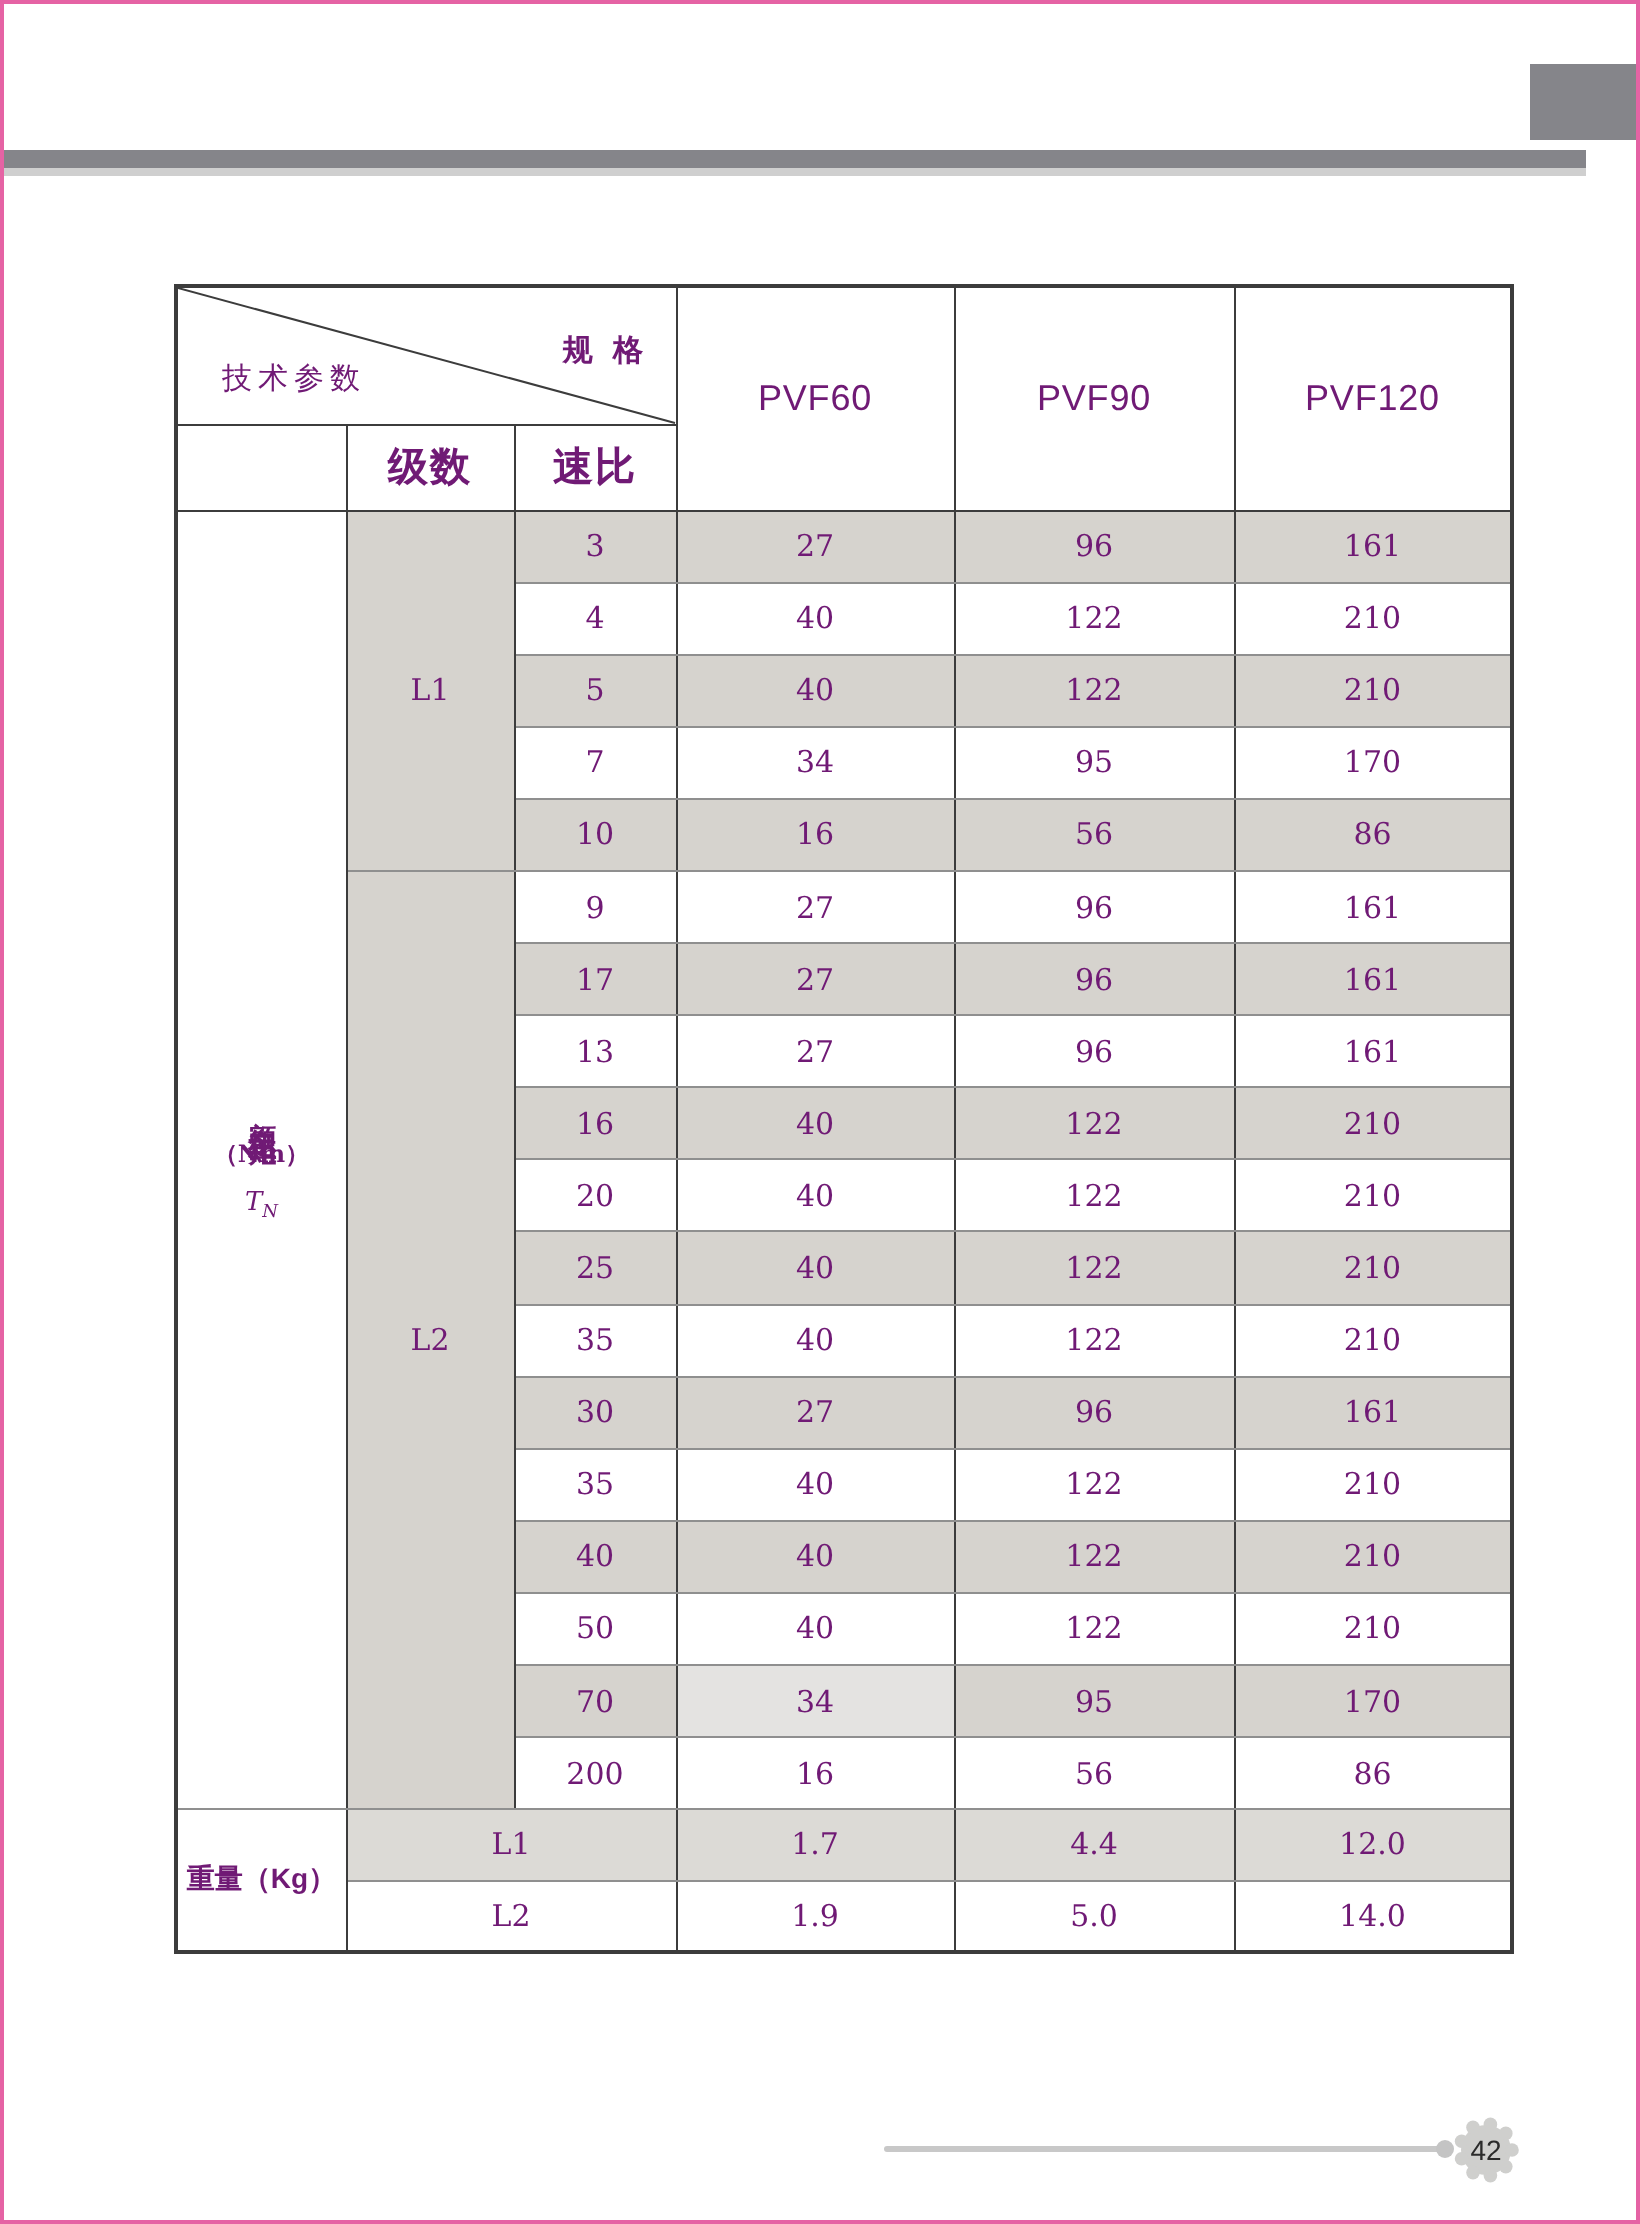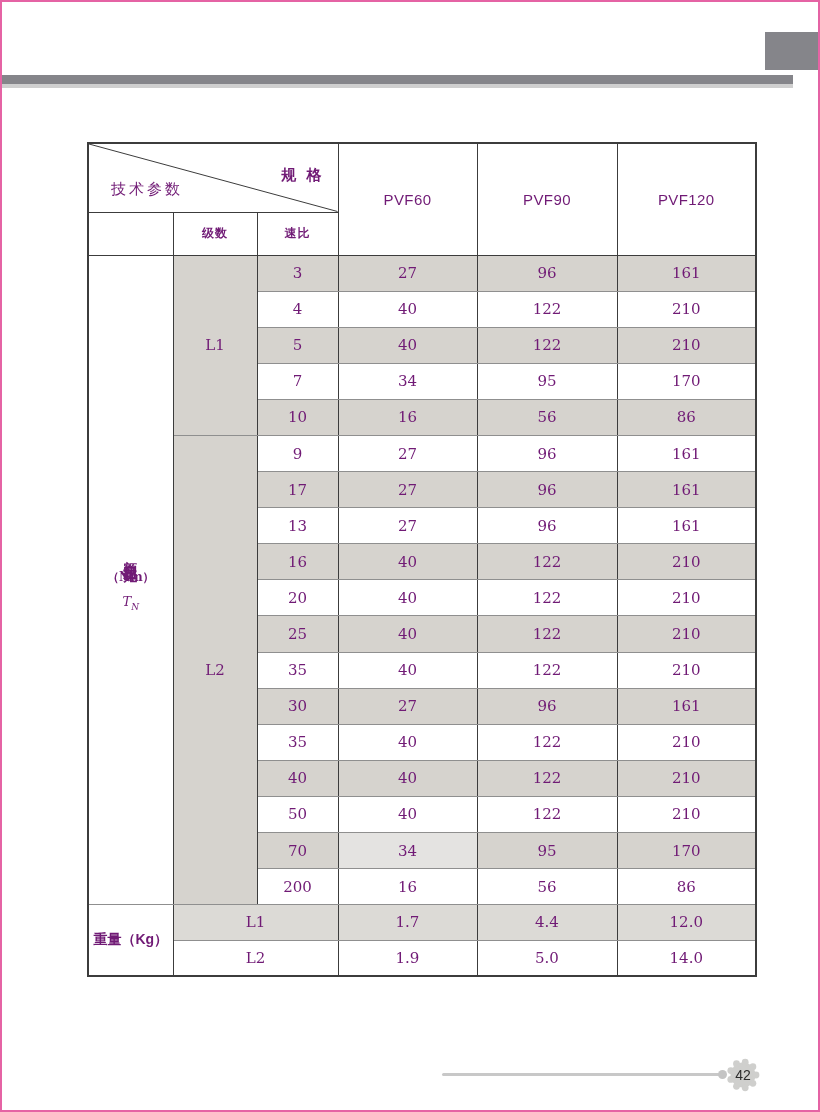--- a/index.html
+++ b/index.html
@@ -28,22 +28,22 @@
   tr.wrow1 td{border-top-color:#3c3c3c;}
   tr.h1{height:69px;}
   tr.h2{height:43px;}
   tr.dr{height:36.1px;}
   tr.wrow1,tr.wrow2{height:35.5px;}
 
   .diag{position:relative;background:#fff;}
   .diag svg{position:absolute;left:0;top:0;width:100%;height:100%;}
   .corner-top{position:absolute;right:13px;top:22px;font-size:15px;font-weight:600;letter-spacing:3px;}
   .corner-bottom{position:absolute;left:22px;bottom:13px;font-size:15px;font-weight:400;letter-spacing:3px;}
-  .model{font-size:15px;letter-spacing:.4px;background:#fff;}
-  .subh{font-size:12px;font-weight:600;letter-spacing:1px;background:#fff;}
+  .model{font-size:18px;letter-spacing:.4px;background:#fff;}
+  .subh{font-size:20px;font-weight:600;letter-spacing:1px;background:#fff;}
   .blank{background:#fff;}
 
   .torque{background:#fff;}
   .torque-inner{display:flex;flex-direction:column;align-items:center;gap:8px;}
   .tchars{writing-mode:vertical-rl;text-orientation:upright;font-size:14px;font-weight:600;
     letter-spacing:3px;font-family:"DejaVu Serif",serif;}
   .tunit{font-size:12px;font-weight:600;font-family:"DejaVu Serif",serif;}
   .tsym{font-size:13px;font-style:italic;font-family:"DejaVu Serif",serif;}
   .tsym sub{font-size:9px;font-style:italic;}
 

